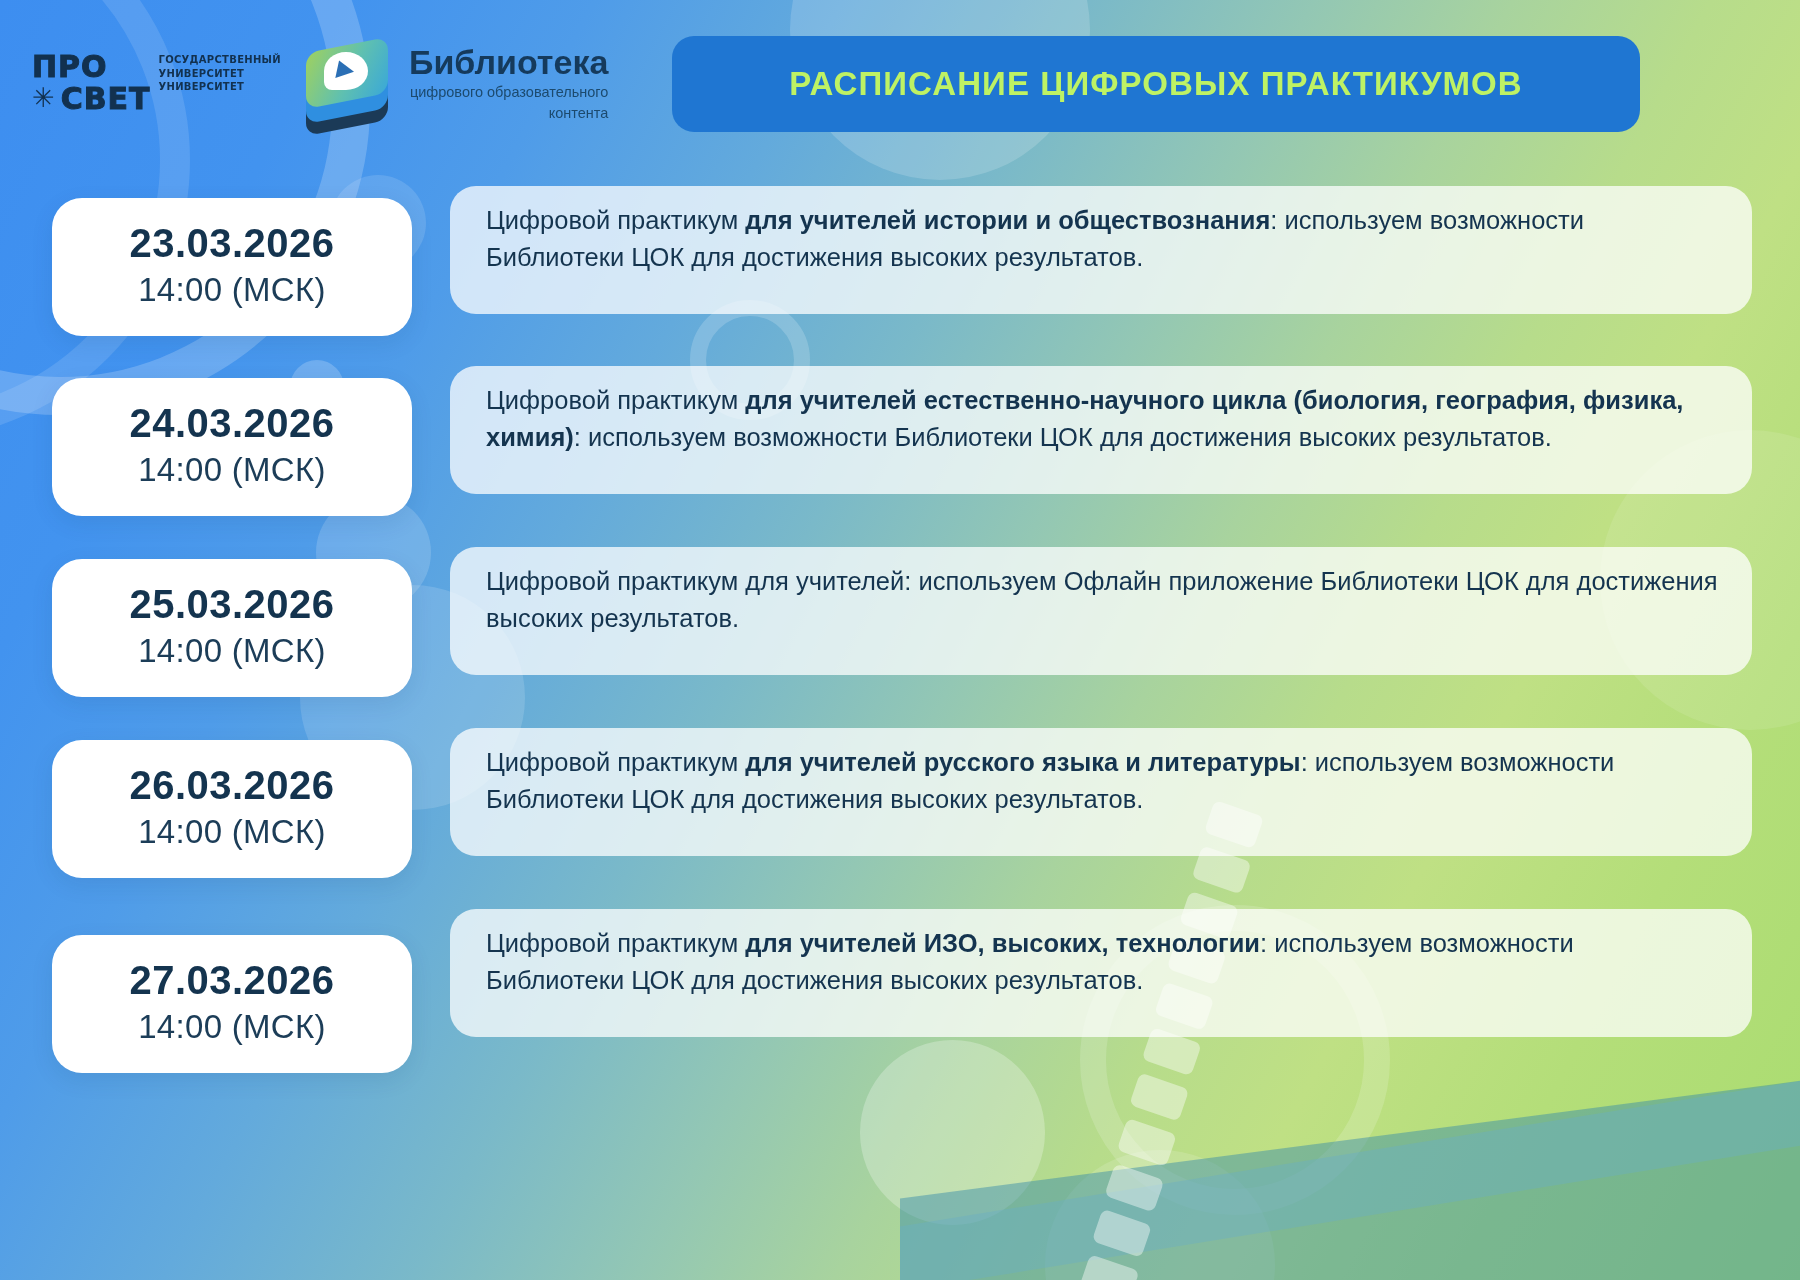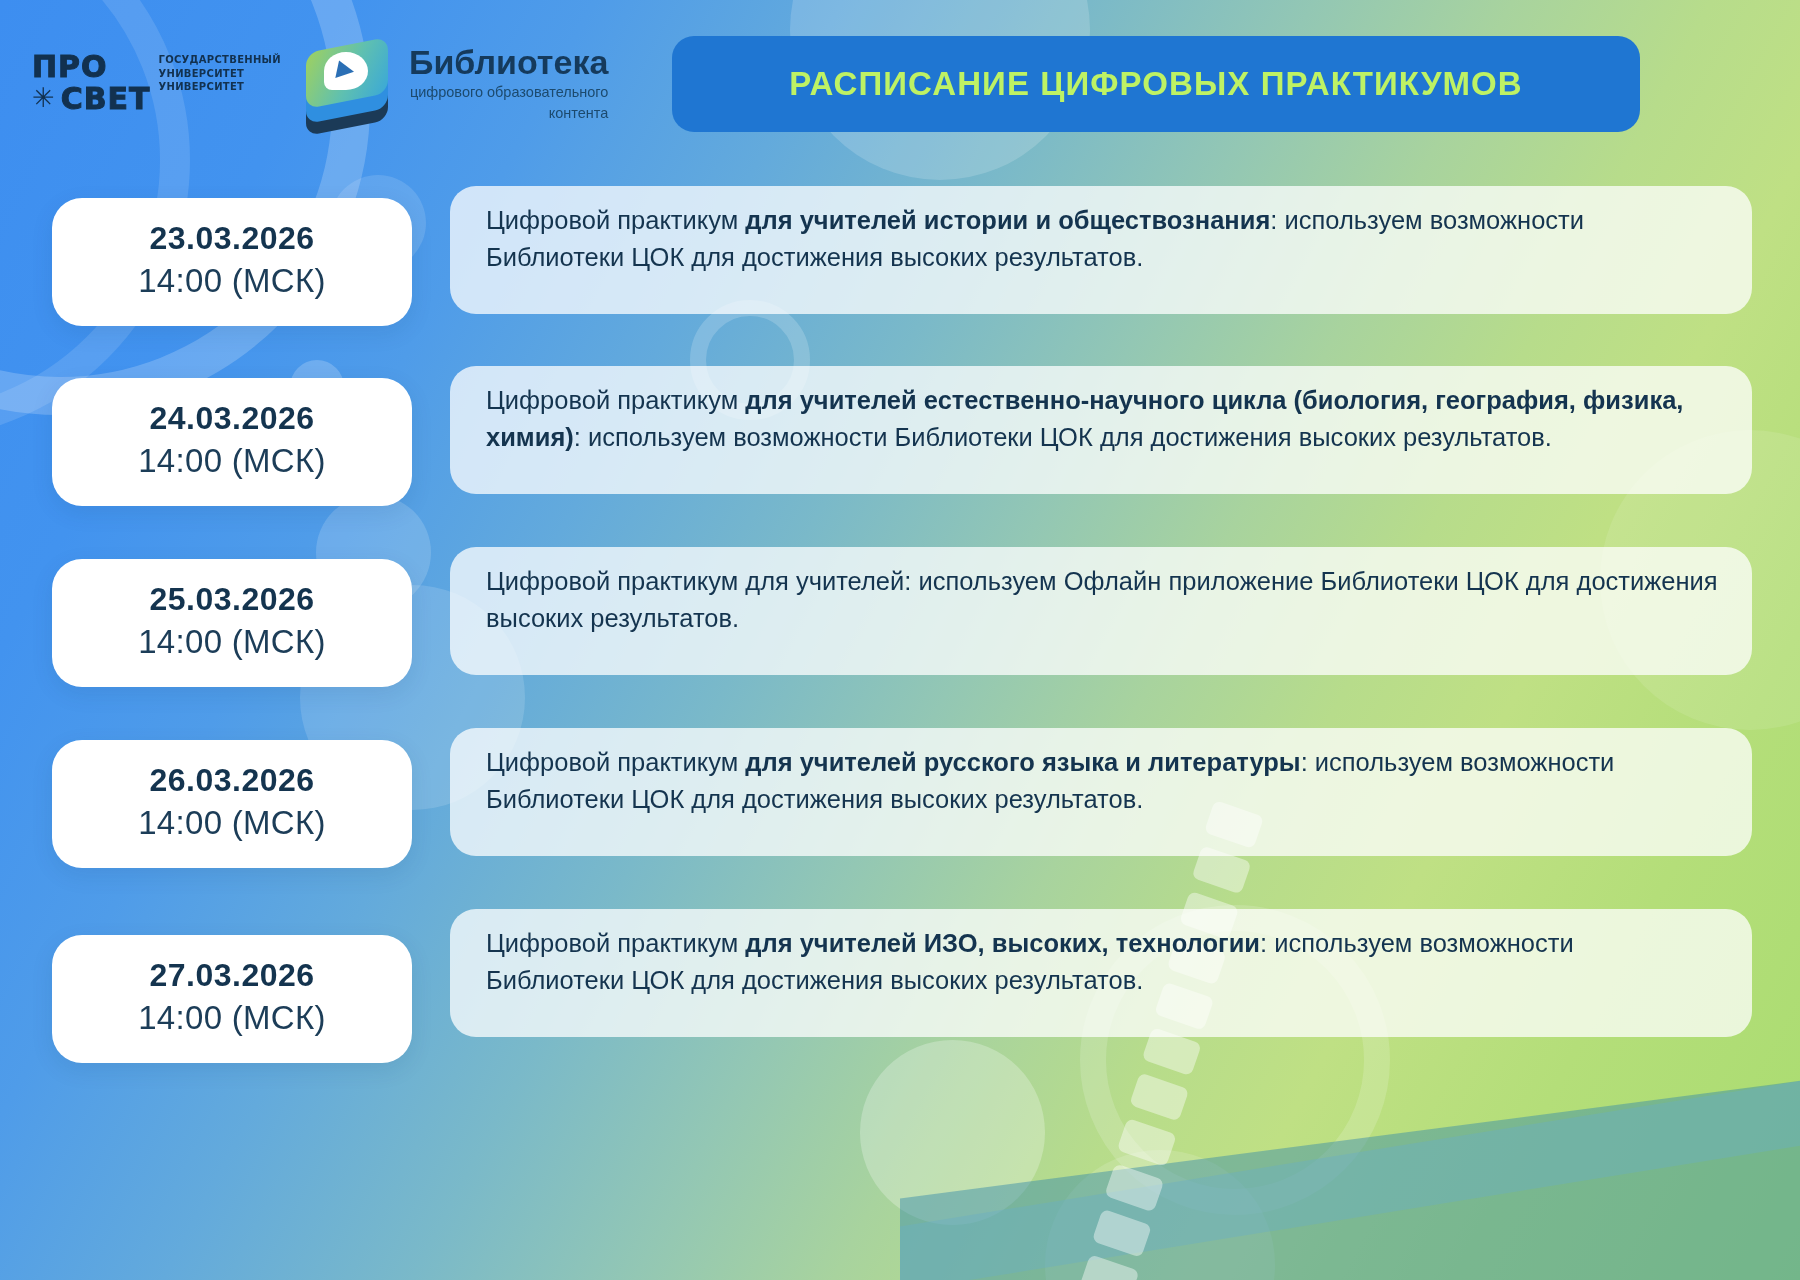--- a/index.html
+++ b/index.html
@@ -146,21 +146,21 @@
   .row { position:absolute; left:52px; width:1700px; display:flex; align-items:flex-start; }
 
   .date-card {
     width:360px; flex:0 0 360px;
     background:#ffffff; border-radius:30px;
     padding:22px 10px 26px;
     text-align:center;
     box-shadow:0 7px 22px rgba(20,60,100,0.10);
   }
   .date-card .d-date {
-    font-size:32px; font-weight:bold; color:#14344f;
+    font-size:40px; font-weight:bold; color:#14344f;
     letter-spacing:0.5px; line-height:1.15;
   }
   .date-card .d-time {
     font-size:33px; font-weight:normal; color:#1c3d58;
     letter-spacing:0.3px; line-height:1.2; margin-top:4px;
   }
 
   .text-card {
     margin-left:38px; flex:1;
     background:rgba(255,255,255,0.74);

